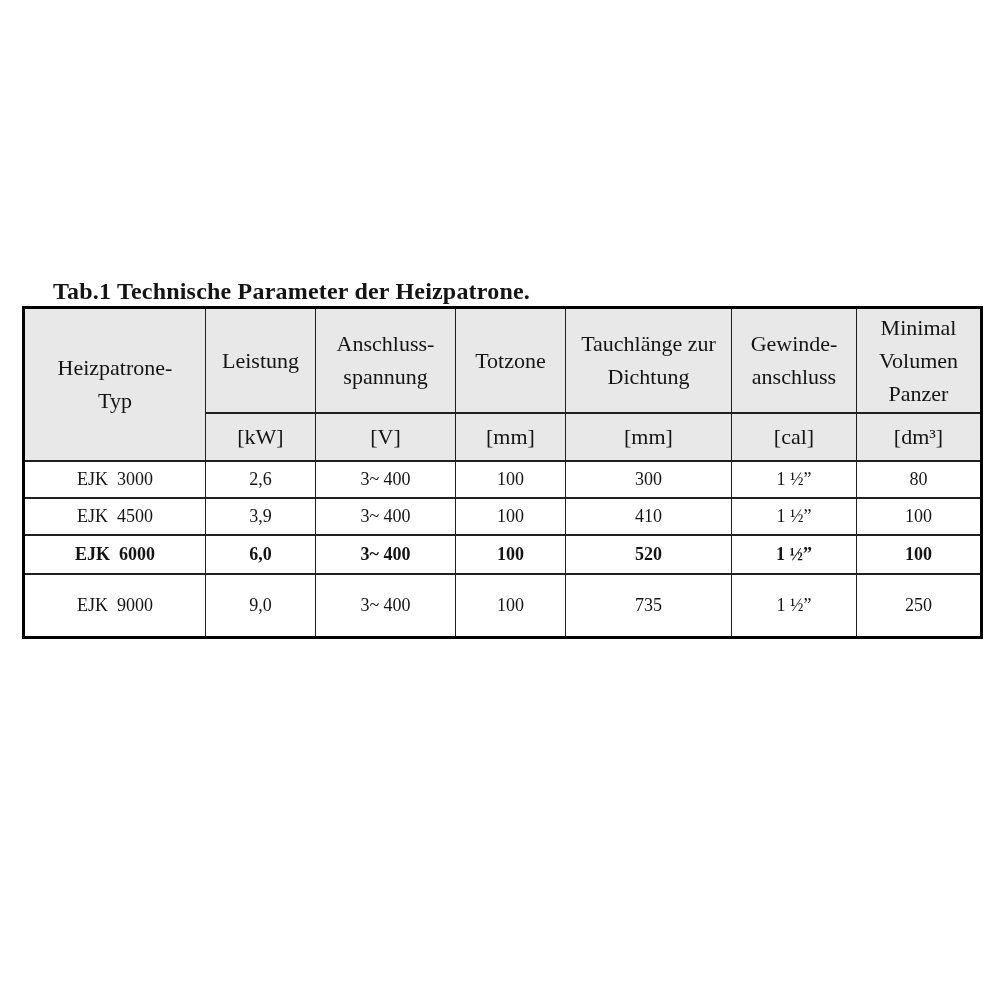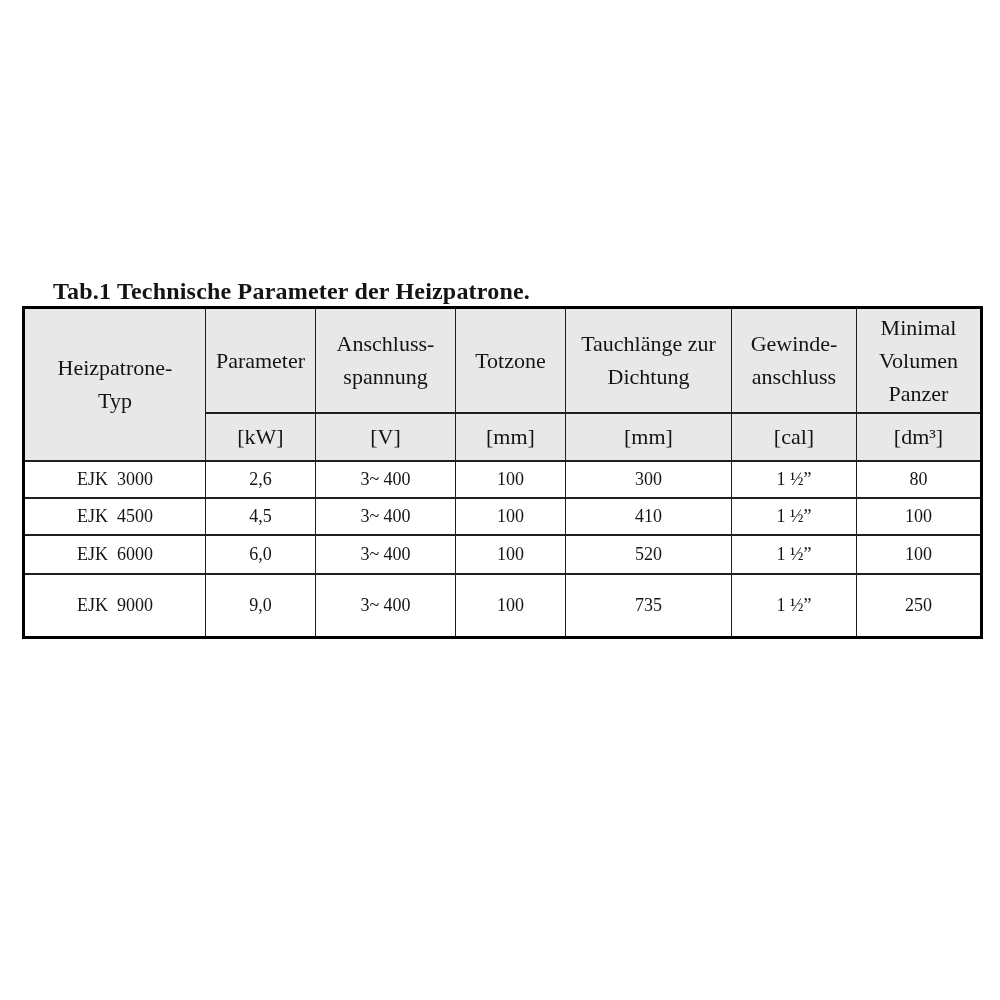--- a/index.html
+++ b/index.html
@@ -64,21 +64,21 @@
   
   .hsep { border-bottom-width: 3px; border-bottom-color: #000000; }
   
   tbody td {
     background: #ffffff;
     font-size: 18px;
     color: #141414;
   }
   tr.drow0 { height: 37px; }
   tr.drow1 { height: 37px; }
-  tr.drow2 { height: 39px; }
+  tr.drow2 { height: 39px; font-weight: bold; }
   tr.drow3 { height: 64px; }
   tr.drow3 td { border-top-width: 2.5px; }
   td.type-cell { white-space: pre; }
 </style>
 </head>
 <body>
 
 <div class="page">
 
   <div class="caption">Tab.1 Technische Parameter der Heizpatrone.</div>
@@ -91,21 +91,21 @@
         <col style="width:140px">
         <col style="width:110px">
         <col style="width:166px">
         <col style="width:125px">
         <col style="width:125px">
       </colgroup>
       <thead>
         <tr class="hrow1">
           <th rowspan="2" class="col-first hsep hdr-label">Heizpatrone-
 Typ</th>
-          <th class="hdr-label">Parameter</th>
+          <th class="hdr-label">Leistung</th>
           <th class="hdr-label">Anschluss-
 spannung</th>
           <th class="hdr-label">Totzone</th>
           <th class="hdr-label">Tauchlänge zur
 Dichtung</th>
           <th class="hdr-label">Gewinde-
 anschluss</th>
           <th class="hdr-label">Minimal
 Volumen
 Panzer</th>
@@ -124,21 +124,21 @@
           <td class="col-first type-cell">EJK  3000</td>
           <td>2,6</td>
           <td>3~ 400</td>
           <td>100</td>
           <td>300</td>
           <td>1 ½”</td>
           <td>80</td>
         </tr>
         <tr class="drow1">
           <td class="col-first type-cell">EJK  4500</td>
-          <td>4,5</td>
+          <td>3,9</td>
           <td>3~ 400</td>
           <td>100</td>
           <td>410</td>
           <td>1 ½”</td>
           <td>100</td>
         </tr>
         <tr class="drow2">
           <td class="col-first type-cell">EJK  6000</td>
           <td>6,0</td>
           <td>3~ 400</td>

